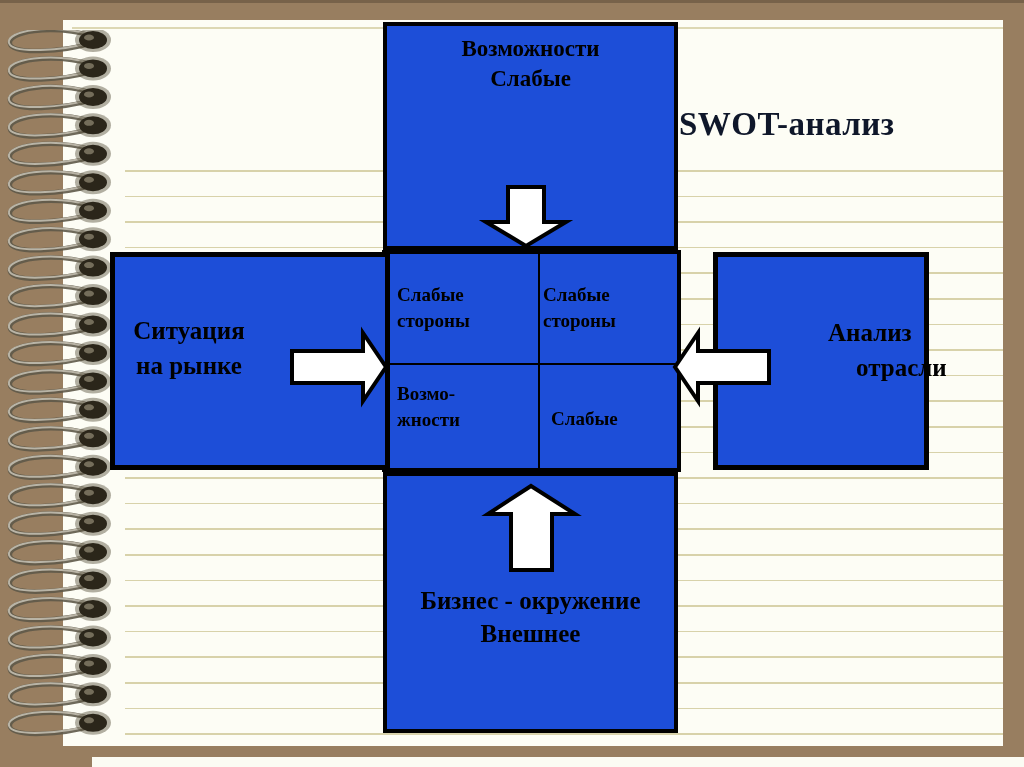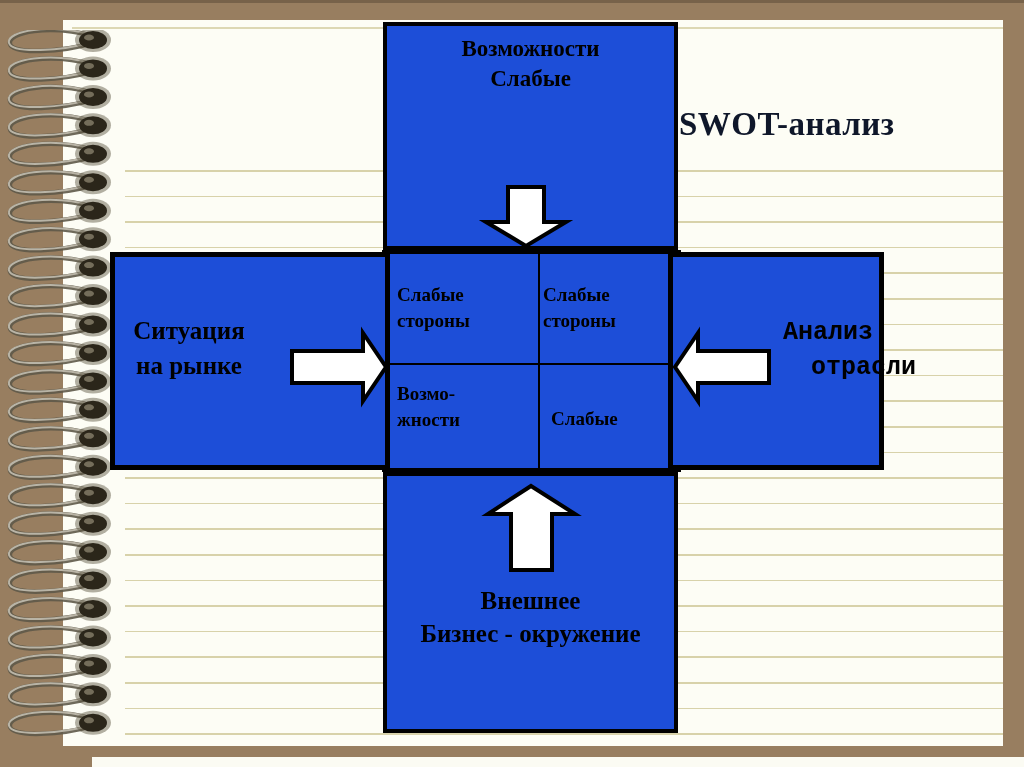--- a/index.html
+++ b/index.html
@@ -19,21 +19,21 @@
   }
   .top-rule-line{position:absolute;left:72px;top:27px;width:931px;height:2px;background:#DDD8B4;}
   .bottom-white-strip{position:absolute;left:92px;top:757px;width:932px;height:10px;background:#FBFBF3;}
 
   .spiral{position:absolute;left:0;top:30px;width:115px;height:715px;}
 
   .box{position:absolute;background:#1d4ed8;border:4px solid #000;box-sizing:border-box;}
   .box-top{left:383px;top:22px;width:295px;height:228px;}
   .box-matrix{left:382px;top:250px;width:299px;height:222px;}
   .box-left{left:110px;top:252px;width:280px;height:218px;border-width:5px;}
-  .box-right{left:668px;top:252px;width:216px;height:218px;border-width:5px;font-family:Liberation Mono, monospace;}
+  .box-right{left:713px;top:252px;width:216px;height:218px;border-width:5px;}
   .box-bottom{left:383px;top:472px;width:295px;height:261px;}
 
   .v-div{position:absolute;left:152px;top:0;bottom:0;width:2px;background:#000;}
   .h-div{position:absolute;top:109px;left:0;right:0;height:2px;background:#000;}
 
   .cell{position:absolute;font-weight:bold;font-size:19px;line-height:26px;}
   .cell-strengths{left:11px;top:28px;width:112px;}
   .cell-weaknesses{left:157px;top:28px;width:112px;}
   .cell-opportunities{left:11px;top:127px;width:90px;}
   .cell-threats{left:165px;top:152px;}
@@ -124,22 +124,22 @@
   <div class="box box-left">
     <div class="market-label">Ситуация на рынке</div>
   </div>
 
   <div class="box box-right">
     <div class="industry-label">Анализ отрасли</div>
   </div>
 
   <div class="box box-bottom">
     <div class="bottom-box-lines">
+      <div>Бизнес - окружение</div>
       <div>Внешнее</div>
-      <div>Бизнес - окружение</div>
     </div>
   </div>
 
   <svg class="arrows" viewBox="0 0 1024 767" xmlns="http://www.w3.org/2000/svg">
     <polygon points="508,187 544,187 544,222 566,222 526,246 486,222 508,222"></polygon>
     <polygon points="531,486 575,514 552,514 552,570 511,570 511,514 488,514"></polygon>
     <polygon points="292,351 363,351 363,333 386,367 363,401 363,383 292,383"></polygon>
     <polygon points="769,351 698,351 698,333 675,367 698,401 698,383 769,383"></polygon>
   </svg>
 

